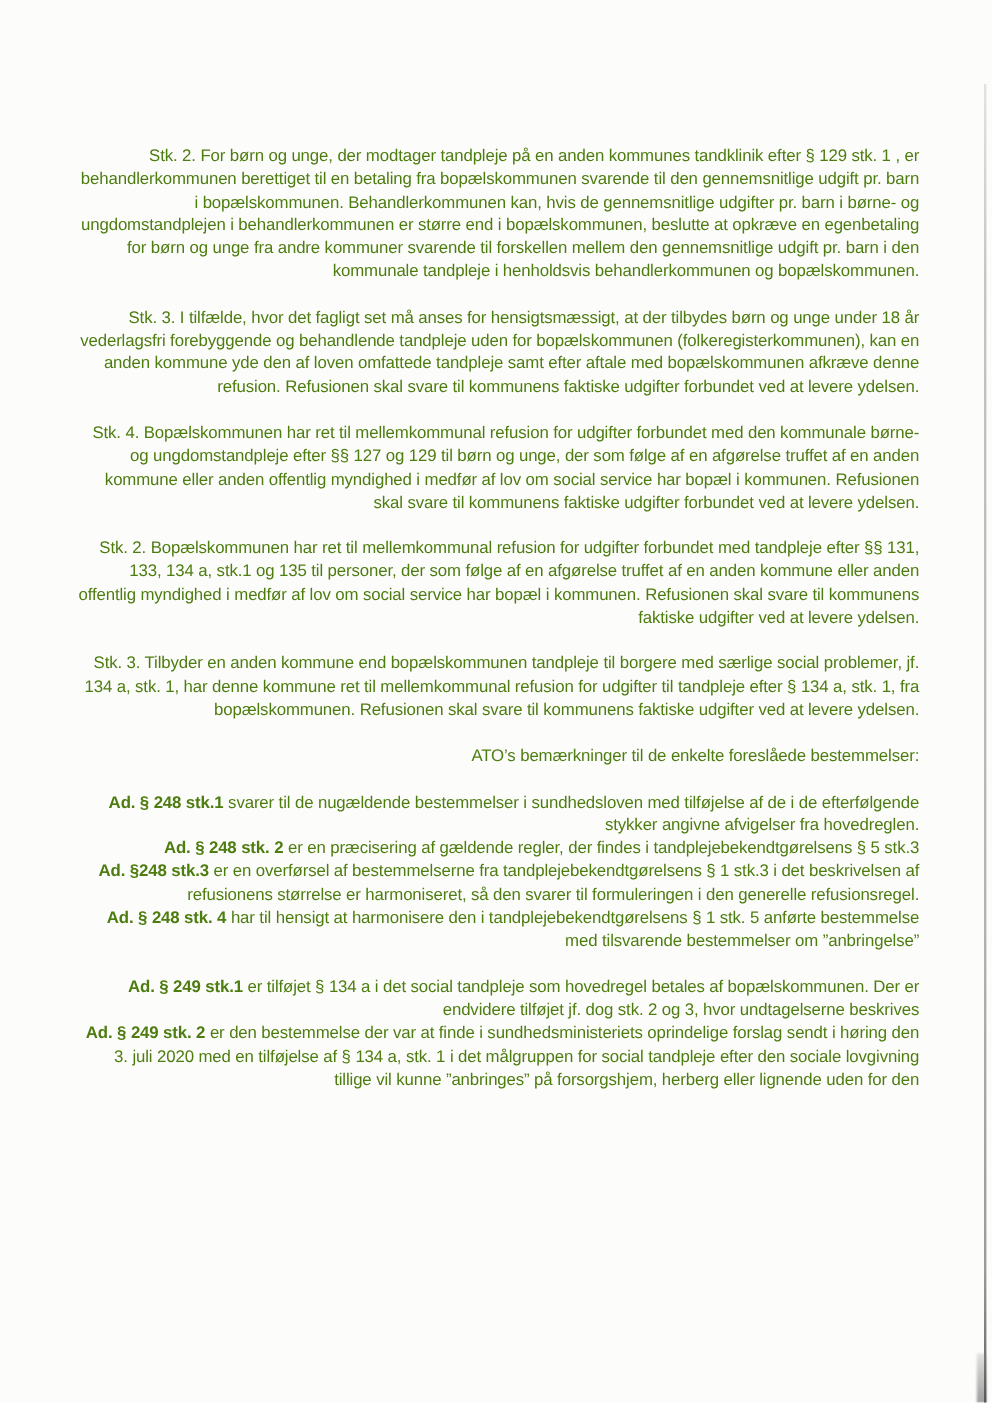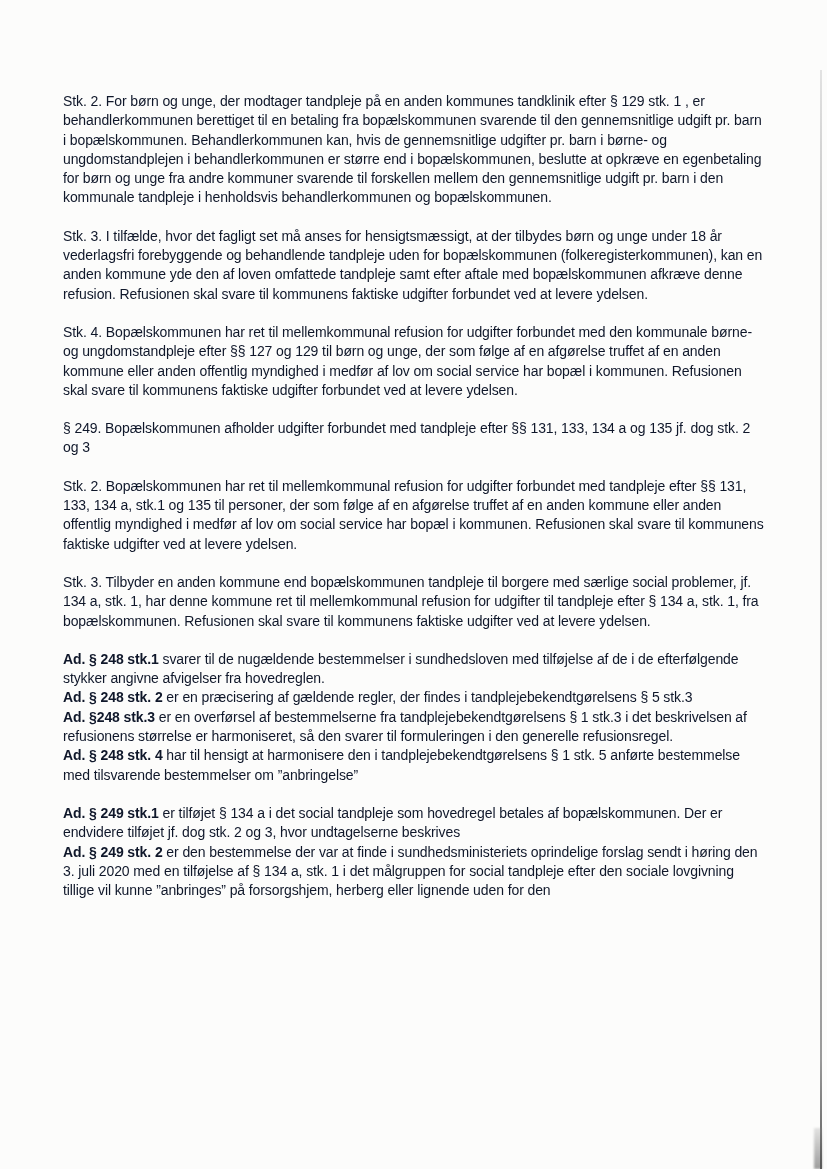--- a/index.html
+++ b/index.html
@@ -10,28 +10,28 @@
   .page {
     position: relative;
     width: 827px;
     height: 1169px;
     background: #fcfcfb;
     overflow: hidden;
     font-family: "Liberation Sans", "DejaVu Sans", sans-serif;
   }
   .doc-body {
     position: absolute;
-    top: 92px;
+    top: 120px;
     left: 63px;
     width: 703px;
-    color: #0f172a;
+    color: #4d7c0f;
     font-size: 14px;
     line-height: 19.3px;
     letter-spacing: -0.1px;
-    text-align: left;
+    text-align: right;
   }
   .para {
     margin: 0 0 19px 0;
     padding: 0;
   }
   .bold {
     font-weight: bold;
     margin-top: 48px;
   }
   .scan-line {
@@ -58,21 +58,21 @@
   }
 </style>
 </head>
 <body>
 
 <div class="page">
   <div class="doc-body">
       <p class="para"><span>Stk. 2. For børn og unge, der modtager tandpleje på en anden kommunes tandklinik efter § 129 stk. 1 , er behandlerkommunen berettiget til en betaling fra bopælskommunen svarende til den gennemsnitlige udgift pr. barn i bopælskommunen. Behandlerkommunen kan, hvis de gennemsnitlige udgifter pr. barn i børne- og ungdomstandplejen i behandlerkommunen er større end i bopælskommunen, beslutte at opkræve en egenbetaling for børn og unge fra andre kommuner svarende til forskellen mellem den gennemsnitlige udgift pr. barn i den kommunale tandpleje i henholdsvis behandlerkommunen og bopælskommunen.</span></p>
       <p class="para"><span>Stk. 3. I tilfælde, hvor det fagligt set må anses for hensigtsmæssigt, at der tilbydes børn og unge under 18 år vederlagsfri forebyggende og behandlende tandpleje uden for bopælskommunen (folkeregisterkommunen), kan en anden kommune yde den af loven omfattede tandpleje samt efter aftale med bopælskommunen afkræve denne refusion. Refusionen skal svare til kommunens faktiske udgifter forbundet ved at levere ydelsen.</span></p>
       <p class="para"><span>Stk. 4. Bopælskommunen har ret til mellemkommunal refusion for udgifter forbundet med den kommunale børne- og ungdomstandpleje efter §§ 127 og 129 til børn og unge, der som følge af en afgørelse truffet af en anden kommune eller anden offentlig myndighed i medfør af lov om social service har bopæl i kommunen. Refusionen skal svare til kommunens faktiske udgifter forbundet ved at levere ydelsen.</span></p>
-      <p class="para"><span>§ 249. Bopælskommunen afholder udgifter forbundet med tandpleje efter §§ 131, 133, 134 a og 135 jf. dog stk. 2 og 3</span></p>
       <p class="para"><span>Stk. 2. Bopælskommunen har ret til mellemkommunal refusion for udgifter forbundet med tandpleje efter §§ 131, 133, 134 a, stk.1 og 135 til personer, der som følge af en afgørelse truffet af en anden kommune eller anden offentlig myndighed i medfør af lov om social service har bopæl i kommunen. Refusionen skal svare til kommunens faktiske udgifter ved at levere ydelsen.</span></p>
       <p class="para"><span>Stk. 3. Tilbyder en anden kommune end bopælskommunen tandpleje til borgere med særlige social problemer, jf. 134 a, stk. 1, har denne kommune ret til mellemkommunal refusion for udgifter til tandpleje efter § 134 a, stk. 1, fra bopælskommunen. Refusionen skal svare til kommunens faktiske udgifter ved at levere ydelsen.</span></p>
+      <p class="para"><span>ATO’s bemærkninger til de enkelte foreslåede bestemmelser:</span></p>
       <p class="para"><span class="bold">Ad. § 248 stk.1</span><span> svarer til de nugældende bestemmelser i sundhedsloven med tilføjelse af de i de efterfølgende stykker angivne afvigelser fra hovedreglen.</span><br><span class="bold">Ad. § 248 stk. 2</span><span> er en præcisering af gældende regler, der findes i tandplejebekendtgørelsens § 5 stk.3</span><br><span class="bold">Ad. §248 stk.3</span><span> er en overførsel af bestemmelserne fra tandplejebekendtgørelsens § 1 stk.3 i det beskrivelsen af refusionens størrelse er harmoniseret, så den svarer til formuleringen i den generelle refusionsregel.</span><br><span class="bold">Ad. § 248 stk. 4</span><span> har til hensigt at harmonisere den i tandplejebekendtgørelsens § 1 stk. 5 anførte bestemmelse med tilsvarende bestemmelser om ”anbringelse”</span></p>
       <p class="para"><span class="bold">Ad. § 249 stk.1</span><span> er tilføjet § 134 a i det social tandpleje som hovedregel betales af bopælskommunen. Der er endvidere tilføjet jf. dog stk. 2 og 3, hvor undtagelserne beskrives</span><br><span class="bold">Ad. § 249 stk. 2</span><span> er den bestemmelse der var at finde i sundhedsministeriets oprindelige forslag sendt i høring den 3. juli 2020 med en tilføjelse af § 134 a, stk. 1 i det målgruppen for social tandpleje efter den sociale lovgivning tillige vil kunne ”anbringes” på forsorgshjem, herberg eller lignende uden for den</span></p>
     </div>
   <div class="scan-line"></div>
   <div class="scan-smudge"></div>
 </div>
 
 </body></html>

